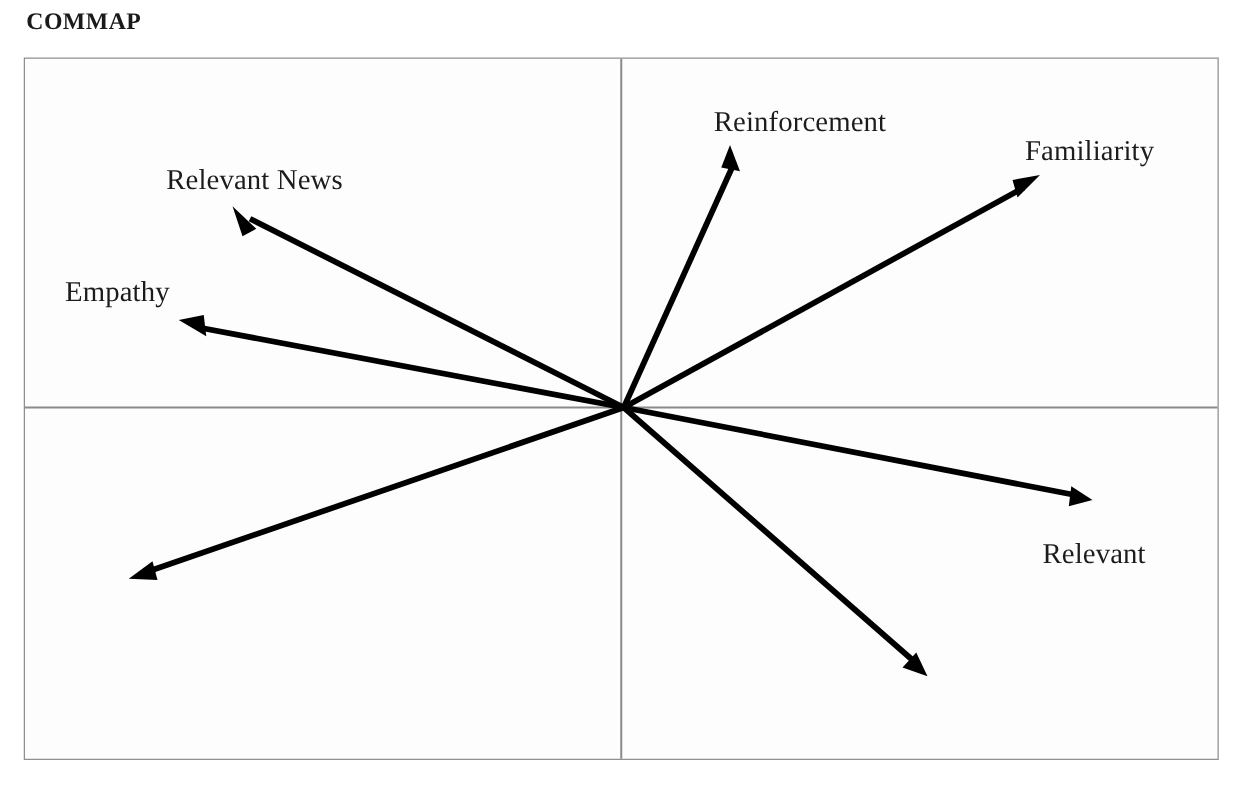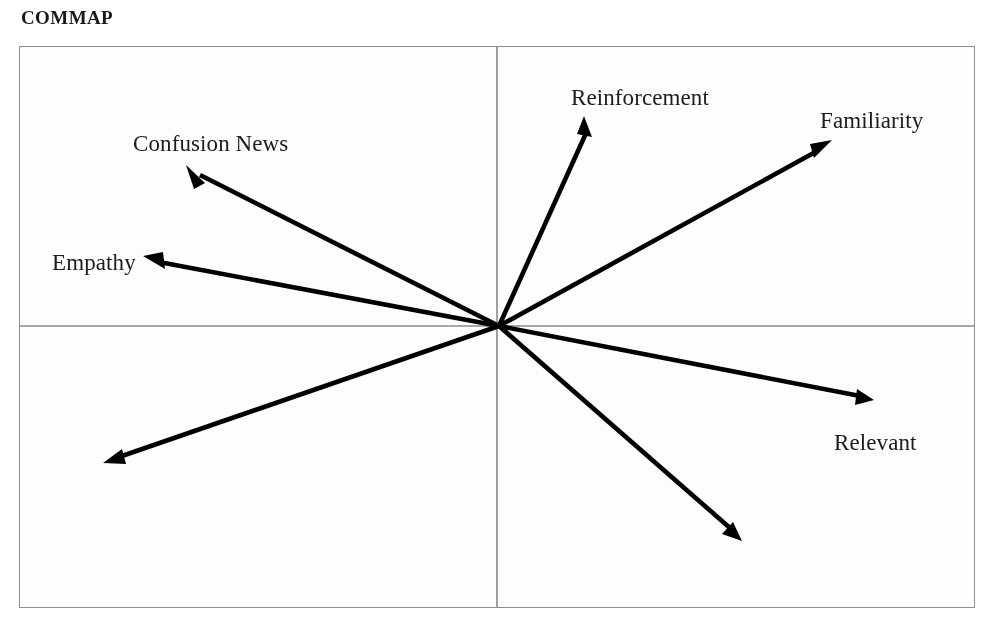--- a/index.html
+++ b/index.html
@@ -120,21 +120,21 @@
     <g>
       <line class="vector-line" x1="499" y1="326" x2="119" y2="457"></line>
       <polygon class="vector-head" points="103,463 122,449 126,464"></polygon>
     </g>
   </svg>
 
   <div class="vec-label" style="left:571px; top:85px;">Reinforcement</div>
 
   <div class="vec-label" style="left:780px; top:108px;margin-left:40px;">Familiarity</div>
 
-  <div class="vec-label" style="left:133px; top:131px;">Confusion News</div>
+  <div class="vec-label" style="left:133px; top:131px;">Relevant News</div>
 
-  <div class="vec-label" style="left:52px; top:221px;margin-top:29px;">Empathy</div>
+  <div class="vec-label" style="left:52px; top:221px;">Empathy</div>
 
   <div class="vec-label" style="left:834px; top:430px;">Relevant</div>
 
 
 
 </div>
 
 </body></html>

